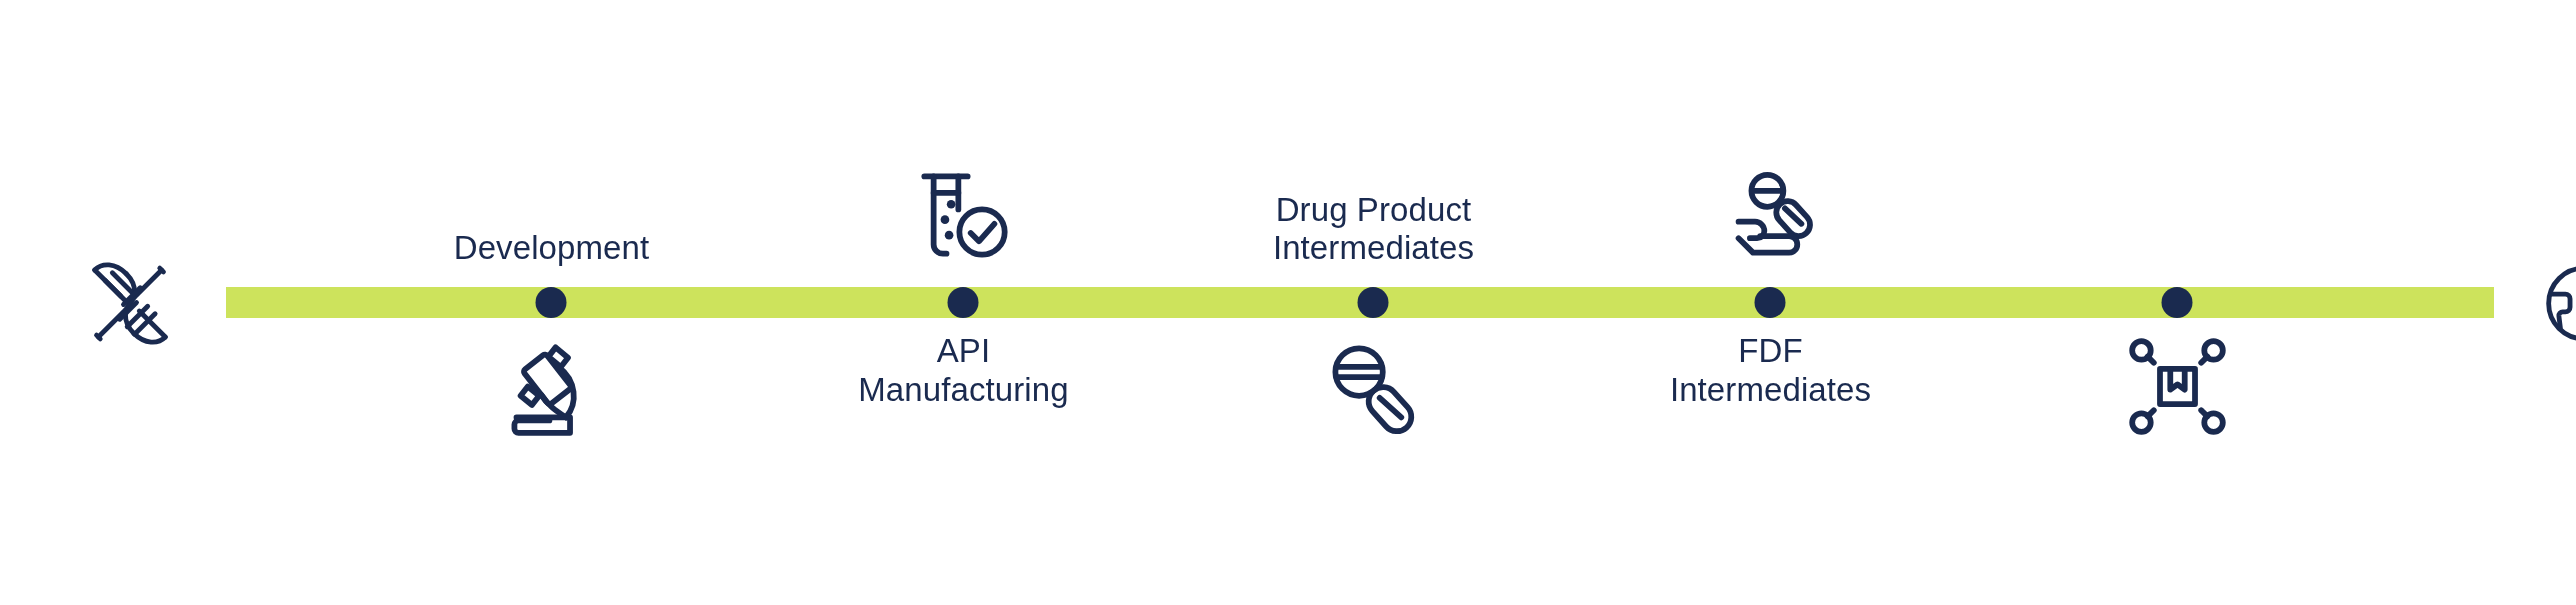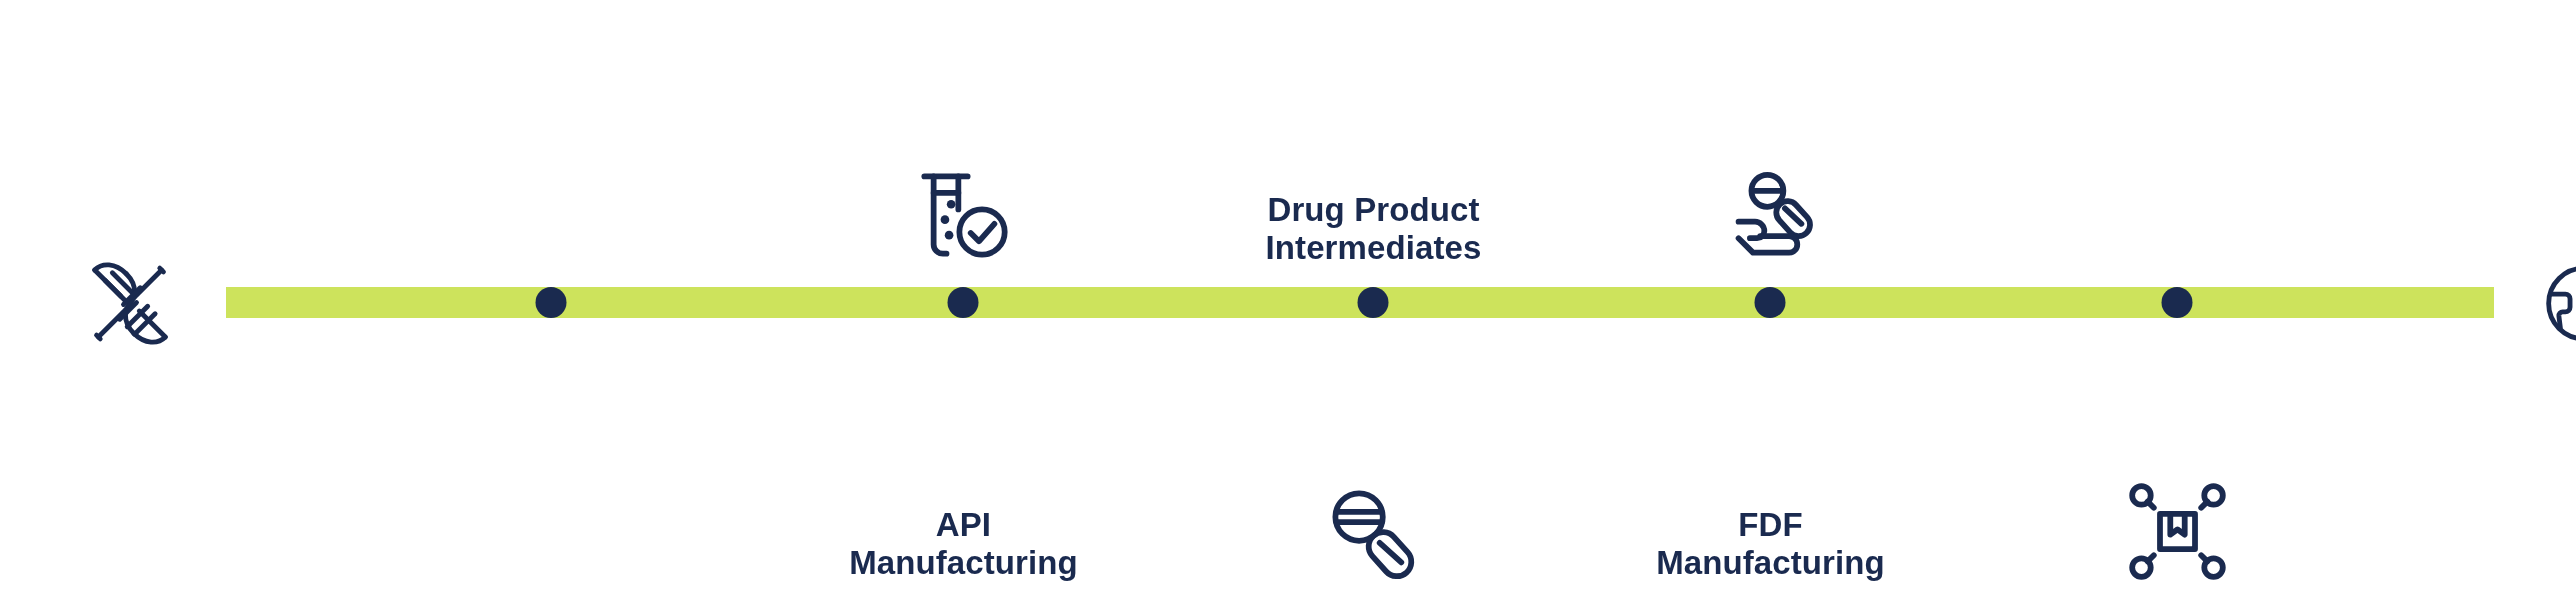--- a/index.html
+++ b/index.html
@@ -69,29 +69,29 @@
     display: flex;
     justify-content: center;
     align-items: center;
   }
   .slot.top {
     top: 31px;
     height: 237px;
     align-items: flex-end;
   }
   .slot.bottom {
-    top: 356px;
+    top: 332px;
     height: 227px;
-    align-items: flex-end;
+    align-items: flex-start;
   }
 
   .stage-label {
     font-size: 33px;
     line-height: 1.17;
-    font-weight: 700;
+    font-weight: 400;
     color: #1a2a4f;
     text-align: center;
     letter-spacing: 0.1px;
     white-space: pre-line;
     pointer-events: auto;
   }
 
   .stage-icon {
     width: 103px;
     height: 103px;
@@ -139,20 +139,37 @@
   </div>
 
   <div class="endcap right">
     <svg viewBox="0 0 100 100" fill="none" stroke="#1a2a4f" stroke-width="5.2" stroke-linecap="round" stroke-linejoin="round">
       <circle cx="50" cy="50" r="38"></circle>
       <path d="M14.5 40 H30 a5 5 0 0 1 5 5 v9 a5 5 0 0 1 -5 5 h-3 a4 4 0 0 0 -4 4.4 l1.6 13"></path>
       <path d="M66 13.5 H55 a5 5 0 0 0 -5 5 v15 a5 5 0 0 0 5 5 h2.5 a4 4 0 0 1 4 4 v14 a5 5 0 0 0 5 5 H80"></path>
     </svg>
   </div>
 
+  <div class="stage" style="left:551px">
+    <div class="slot top">
+      <div class="stage-label">Development</div>
+    </div>
+    <div class="slot bottom">
+      <div class="stage-icon">
+        <svg viewBox="0 0 100 100" fill="none" stroke="#1a2a4f" stroke-width="5.6" stroke-linecap="round" stroke-linejoin="round">
+          <rect x="32" y="22" width="28" height="42" rx="3" transform="rotate(-38 46 43)"></rect>
+          <path d="M54 12 L66 22 L59 31 L47 21 Z"></path>
+          <path d="M27 50 L38 59 L31 68 L20 59 Z"></path>
+          <path d="M57 31 C74 44 76 66 64 80"></path>
+          <path d="M40 58 C46 68 55 74 64 80"></path>
+          <path d="M16 80 H68 V95 H18 a4 4 0 0 1 -4 -4 v-4 a4 4 0 0 1 4 -4 h30"></path>
+        </svg>
+      </div>
+    </div>
+  </div>
 
   <div class="stage" style="left:963px">
     <div class="slot top">
       <div class="stage-icon">
         <svg viewBox="0 0 100 100" fill="none" stroke="#1a2a4f" stroke-width="5.6" stroke-linecap="round" stroke-linejoin="round">
           <path d="M12 14 H54"></path>
           <path d="M21 14 V80 a9 9 0 0 0 9 9 h3.5"></path>
           <path d="M45 14 V46"></path>
           <path d="M21 30 H45"></path>
           <circle cx="38" cy="41" r="4.2" fill="#1a2a4f" stroke="none"></circle>
@@ -195,21 +212,21 @@
           <path d="M32 28 H62"></path>
           <rect x="61" y="36" width="22" height="38" rx="11" transform="rotate(-42 72 55)"></rect>
           <path d="M64 45 L80 60"></path>
           <path d="M19 58 H35 a9 9 0 0 1 9 9 a7 7 0 0 1 -7 7 H30"></path>
           <path d="M19 74 L33 88 H68 a8 8 0 0 0 0 -16 H40"></path>
         </svg>
       </div>
     </div>
     <div class="slot bottom">
       <div class="stage-label">FDF
-Manufacturing</div>
+Intermediates</div>
     </div>
   </div>
 
   <div class="stage" style="left:2177px">
     <div class="slot bottom">
       <div class="stage-icon">
         <svg viewBox="0 0 100 100" fill="none" stroke="#1a2a4f" stroke-width="5.6" stroke-linecap="round" stroke-linejoin="round">
           <rect x="33" y="33" width="34" height="34"></rect>
           <path d="M43 33 V53 L50 48 L57 53 V33"></path>
           <circle cx="15" cy="15" r="9"></circle>

